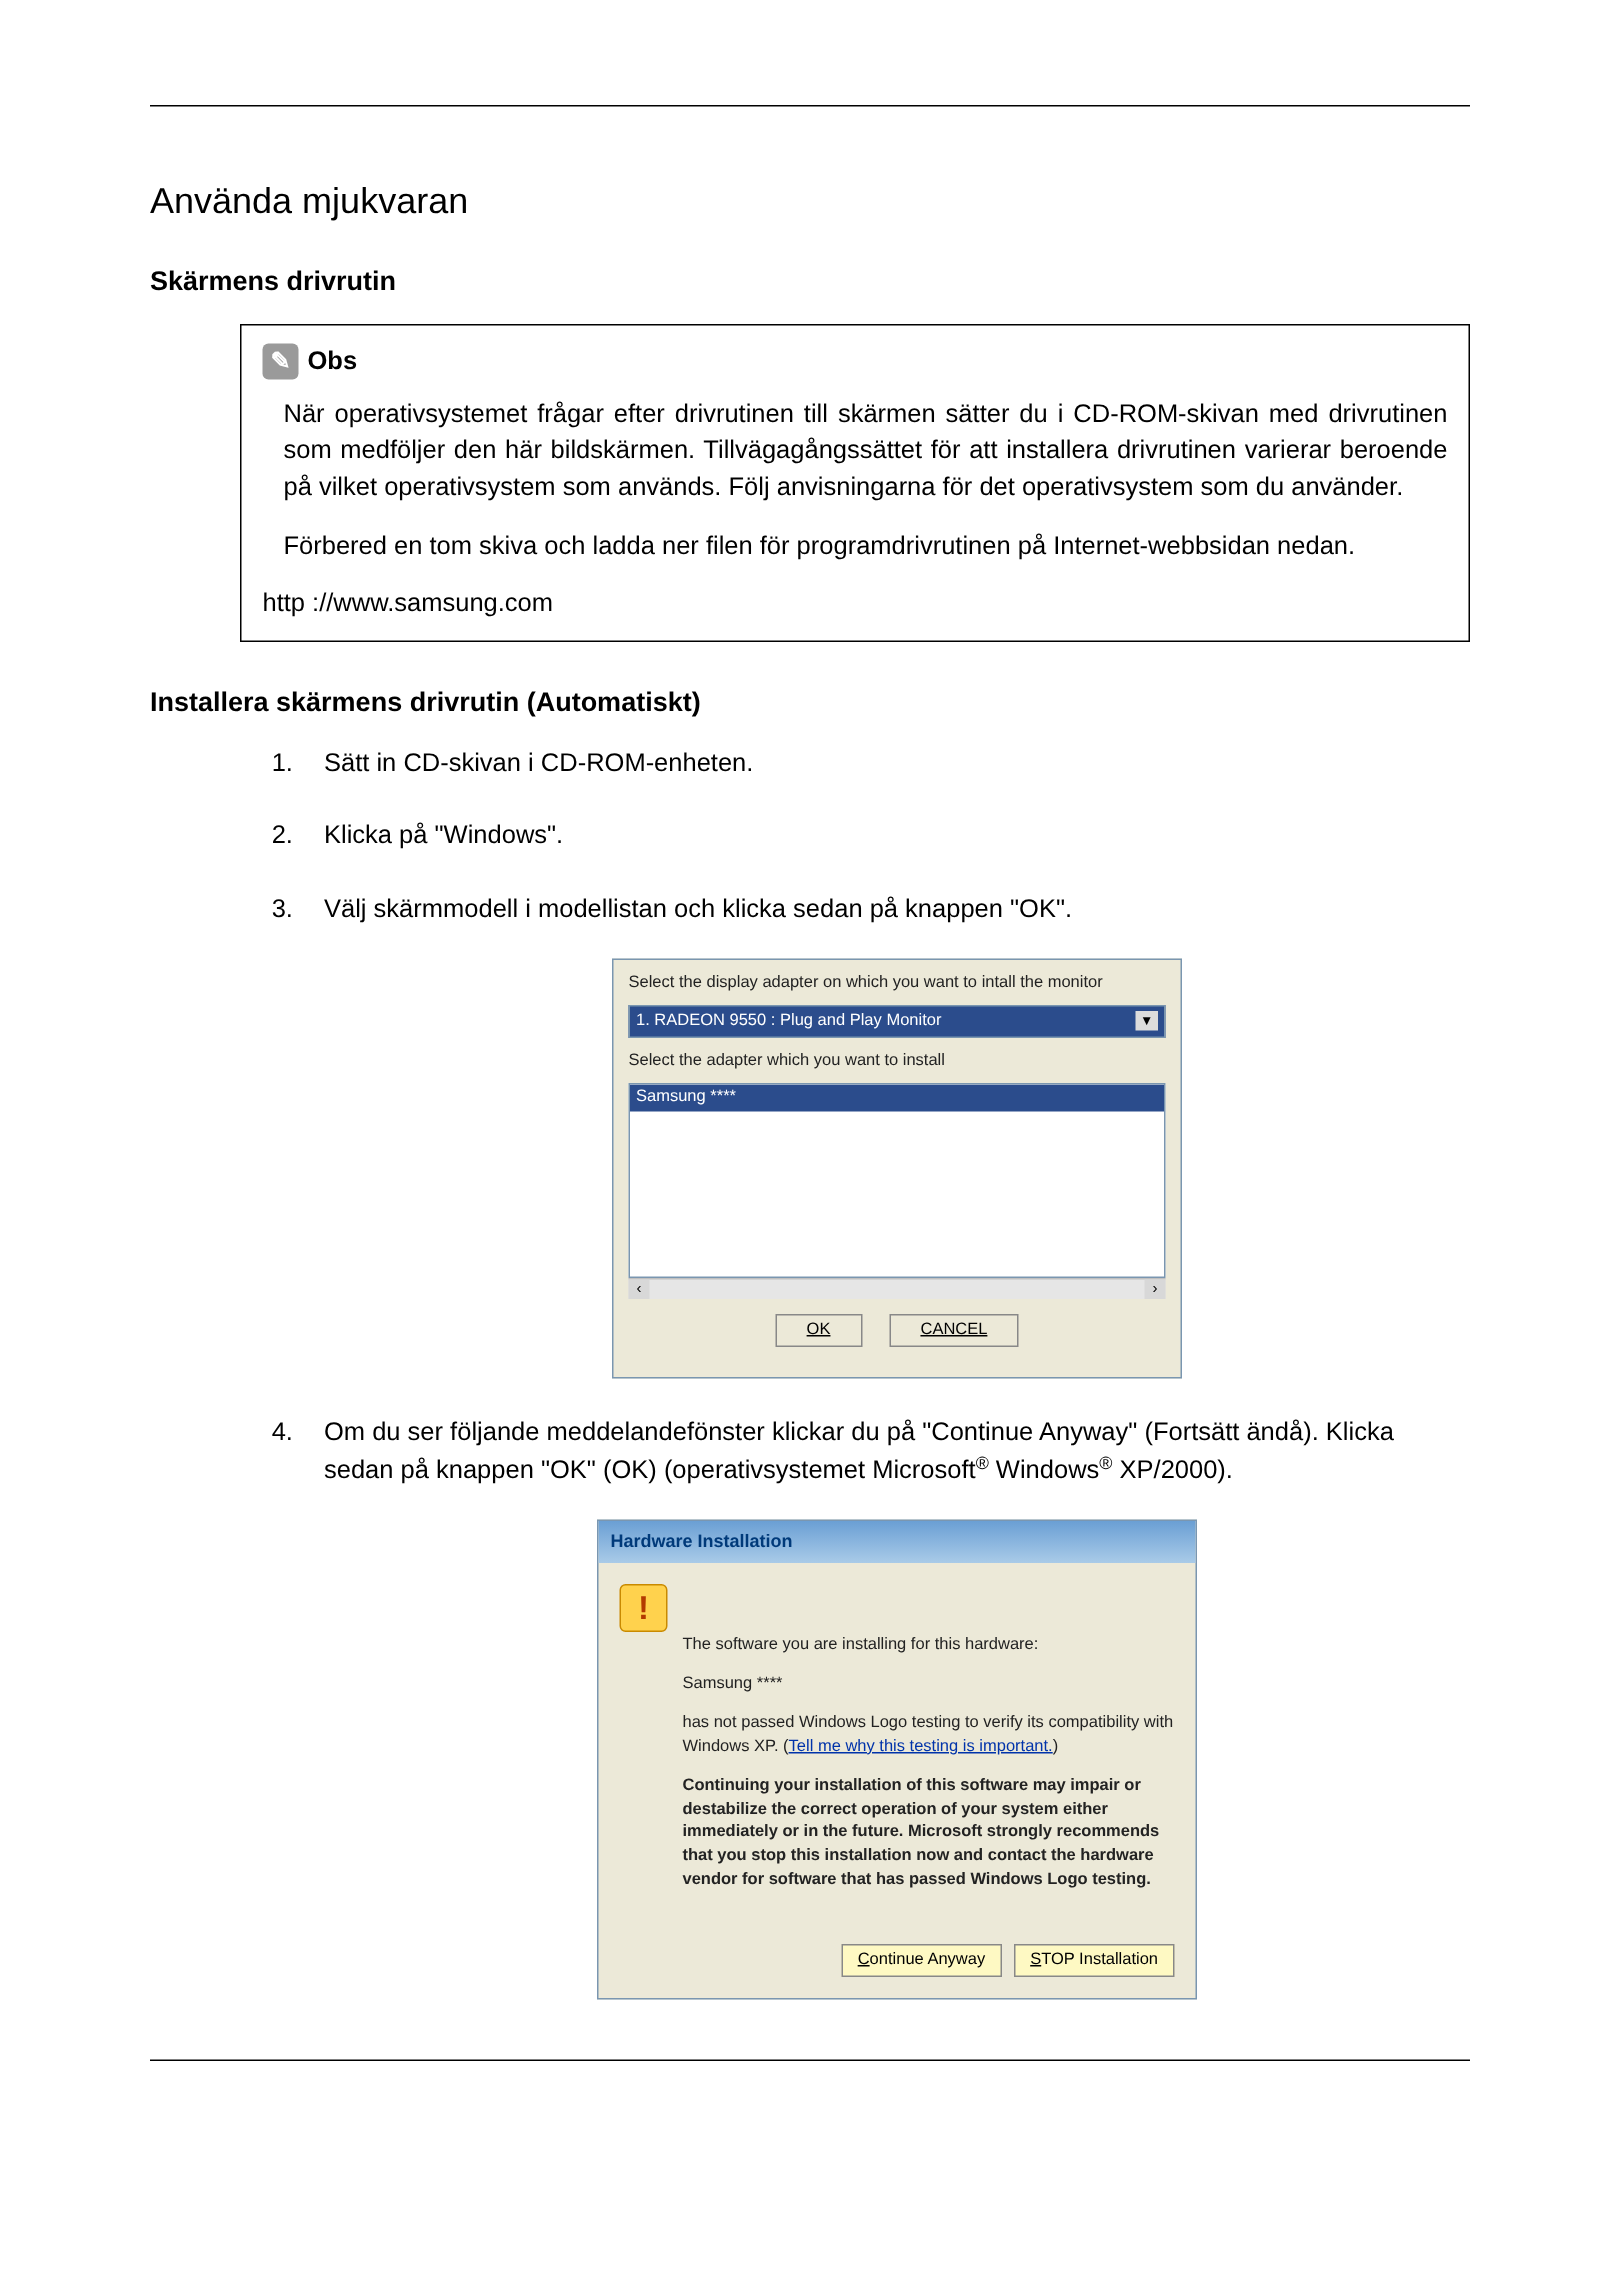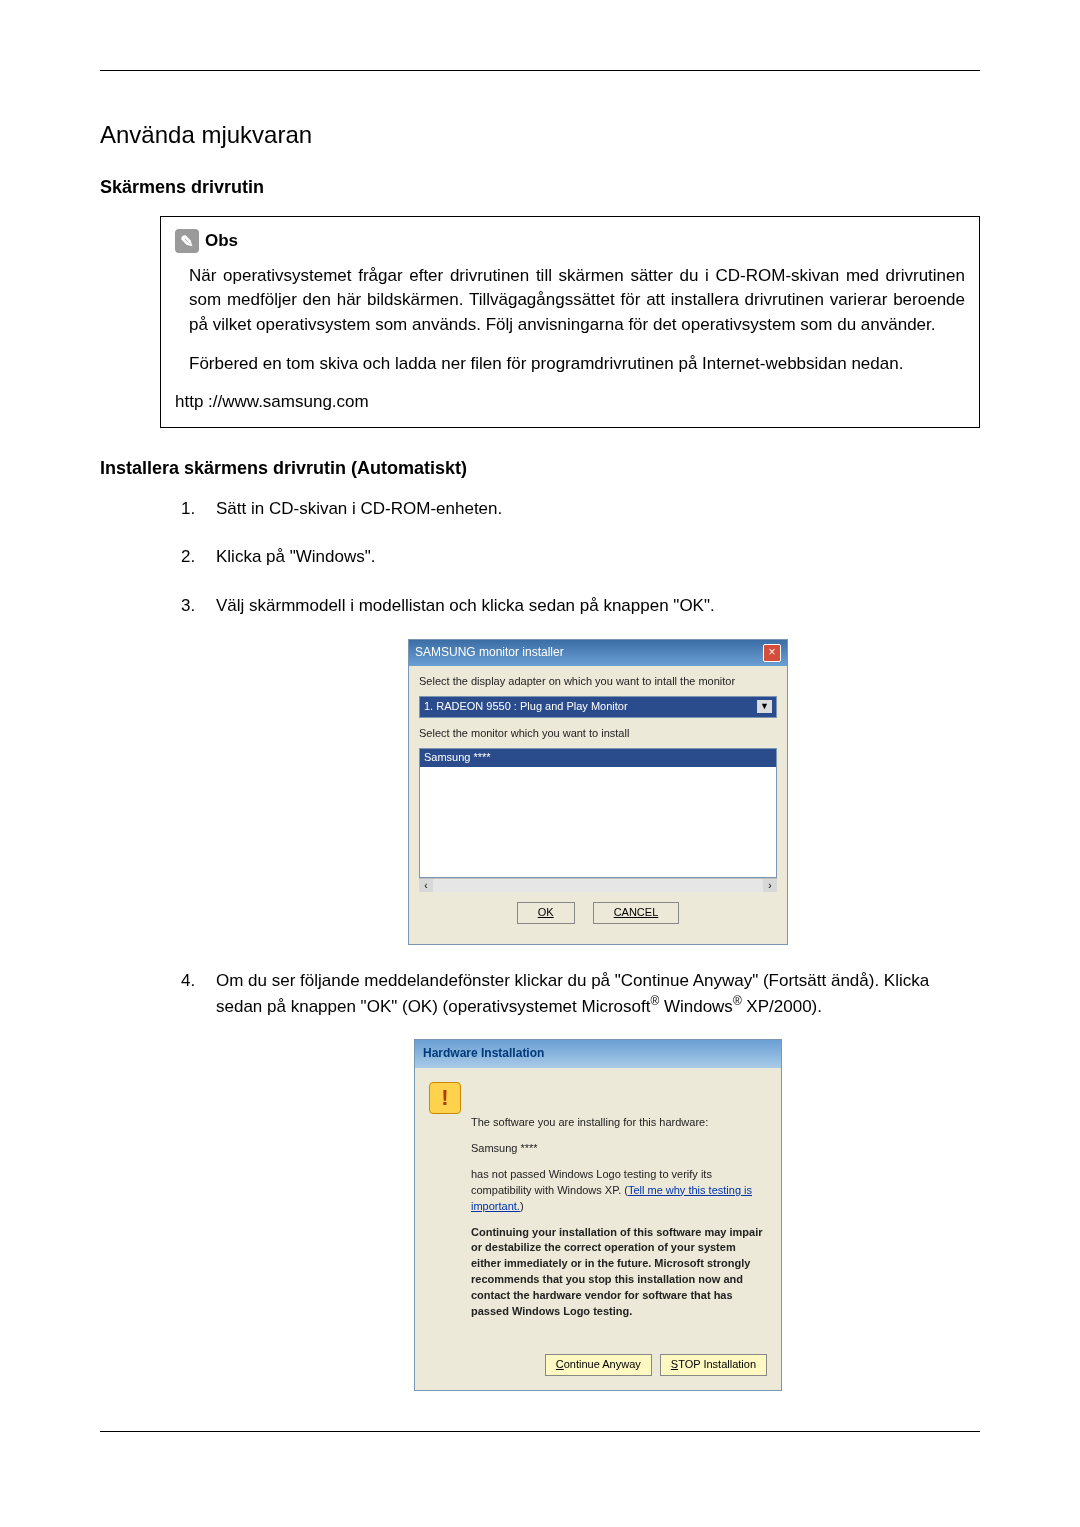--- a/index.html
+++ b/index.html
@@ -166,21 +166,21 @@
       text-decoration: underline;
     }
     .dlg1-btn {
       background: #ece9d8;
       border: 1px solid #888;
       padding: 2px 20px;
       font-size: 11px;
     }
     
     .dlg2 {
-      width: 368px;
+      width: 400px;
       border: 1px solid #7a96b0;
       background: #ece9d8;
       font-size: 11px;
     }
     .dlg2-title {
       background: linear-gradient(#6a9fd4, #a9cbe8);
       color: #003a7a;
       font-weight: bold;
       padding: 5px 8px;
       font-size: 12px;
@@ -263,31 +263,27 @@
 
 <h2>Installera skärmens drivrutin (Automatiskt)</h2>
 
 <ol class="steps">
   <li>Sätt in CD-skivan i CD-ROM-enheten.</li>
   <li>Klicka på "Windows".</li>
   <li>
     <span>Välj skärmmodell i modellistan och klicka sedan på knappen "OK".</span>
     <div class="dialog-wrap">
       <div class="dlg1">
-        <div class="dlg1-title">
-          <span>SAMSUNG monitor installer</span>
-          <span class="dlg1-close">×</span>
-        </div>
         <div class="dlg1-body">
           <div class="dlg1-label">Select the display adapter on which you want to intall the monitor</div>
           <div class="dlg1-select">
             <span>1. RADEON 9550 : Plug and Play Monitor</span>
             <span class="caret">▼</span>
           </div>
-          <div class="dlg1-label" style="margin-top:8px">Select the monitor which you want to install</div>
+          <div class="dlg1-label" style="margin-top:8px">Select the adapter which you want to install</div>
           <div class="dlg1-list">
             <div class="dlg1-list-item">Samsung ****</div>
           </div>
           <div class="dlg1-hscroll">
             <span class="arrow">‹</span>
             <span class="arrow">›</span>
           </div>
           <div class="dlg1-buttons">
             <div class="dlg1-btn">OK</div>
             <div class="dlg1-btn">CANCEL</div>

